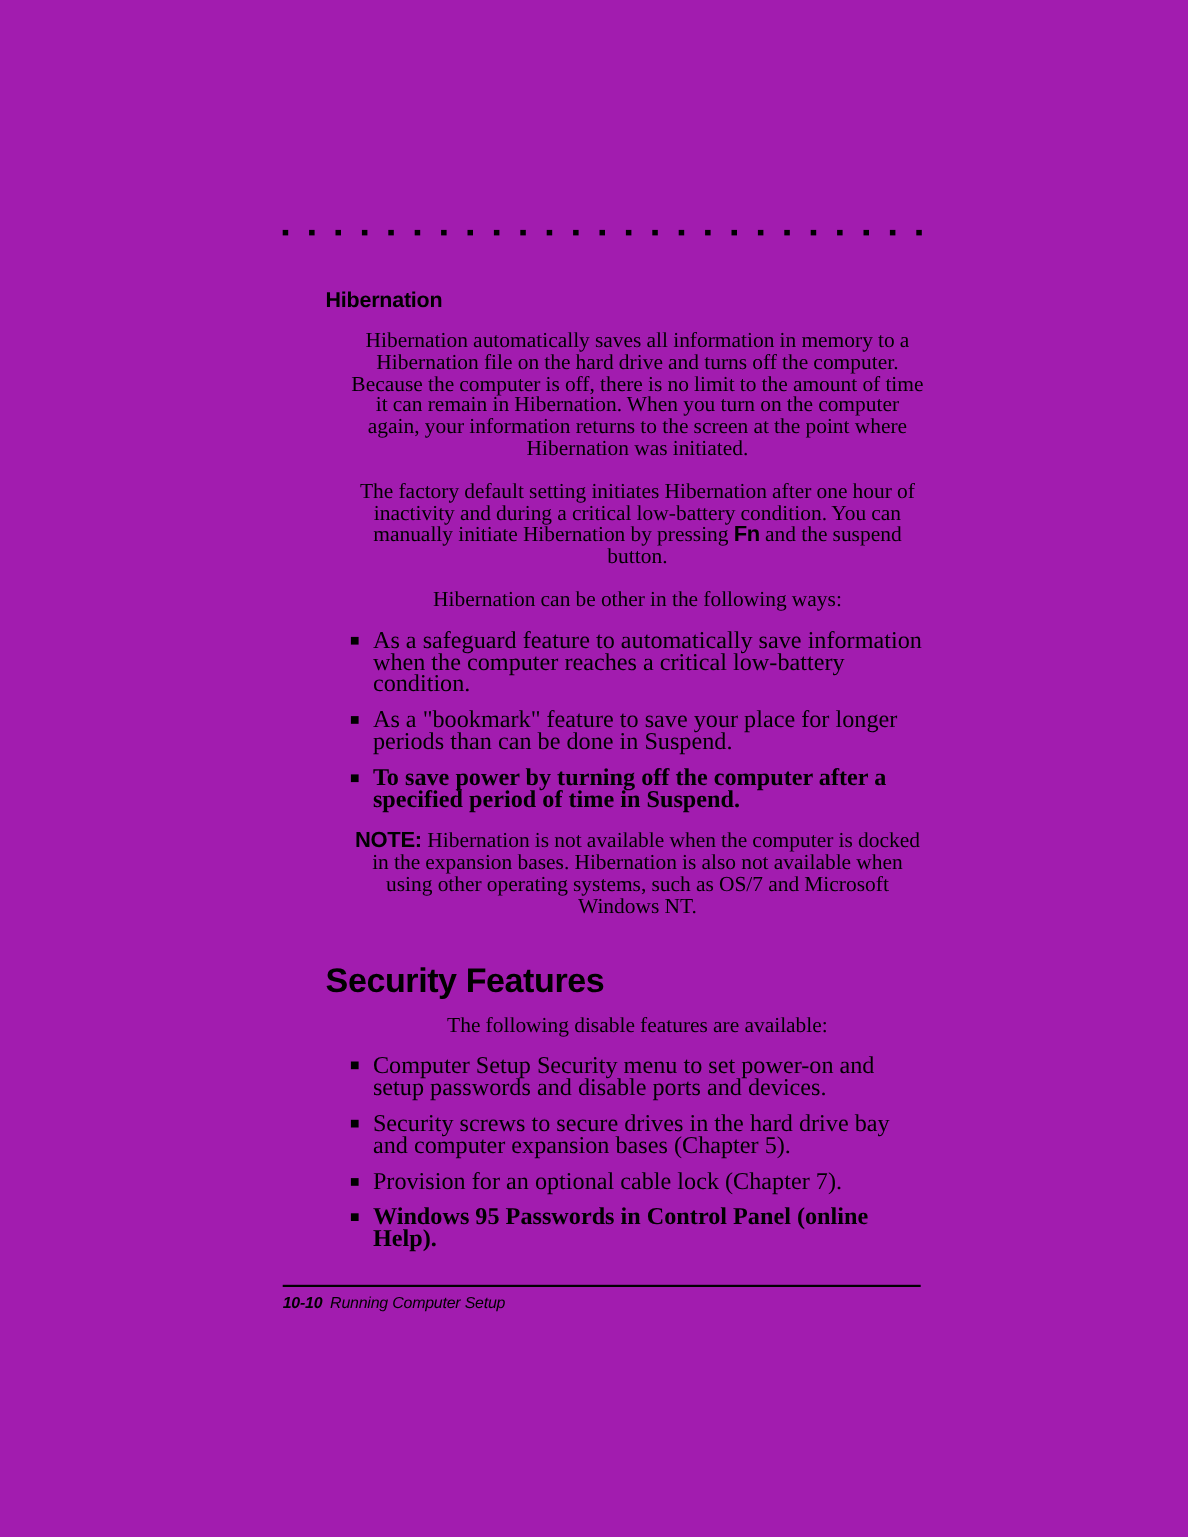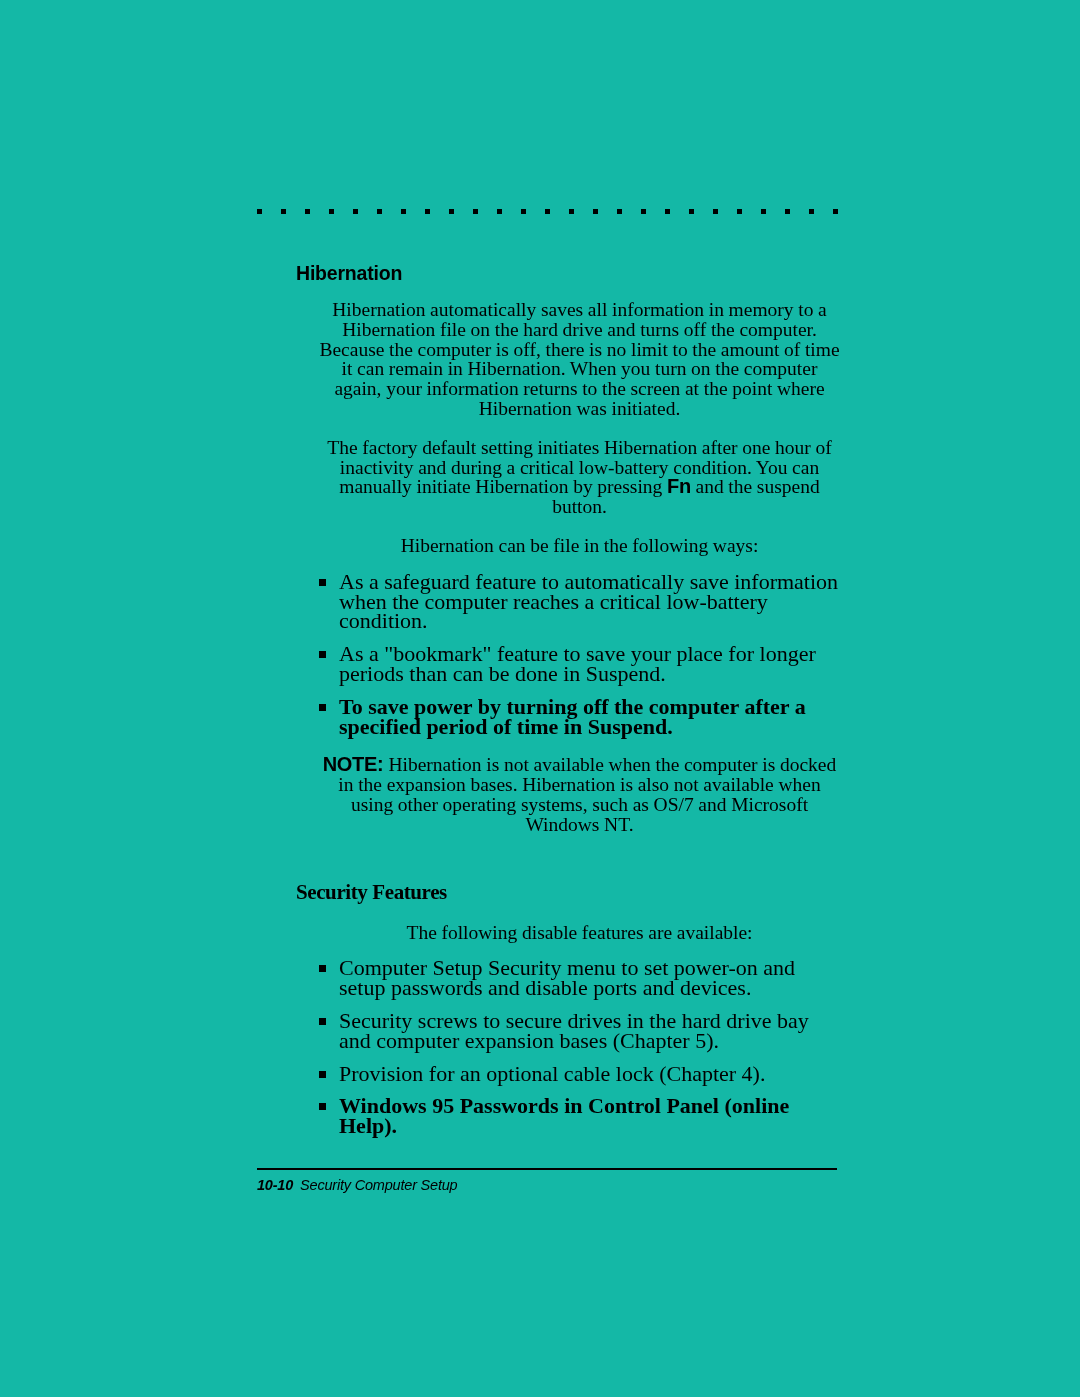--- a/index.html
+++ b/index.html
@@ -10,21 +10,21 @@
   }
   body {
     font-family: "Liberation Serif", "DejaVu Serif", serif;
     color: #000000;
     -webkit-font-smoothing: antialiased;
   }
   .page {
     position: relative;
     width: 1080px;
     height: 1397px;
-    background: #14b8a6;
+    background: #a21caf;
     overflow: hidden;
     margin: 0 auto;
   }
 
   
   .dot-rule {
     position: absolute;
     left: 257px;
     top: 208px;
     width: 582px;
@@ -54,23 +54,23 @@
     font-family: "Liberation Sans", "DejaVu Sans", sans-serif;
     font-weight: bold;
     font-size: 19.5px;
     line-height: 22px;
     letter-spacing: -0.2px;
     margin: 0 0 16px 0;
     padding: 0;
     color: #000000;
   }
   h1.main-head {
-    font-family: Liberation Serif, serif;
-    font-weight: bold;
-    font-size: 21px;
+    font-family: Liberation Sans, sans-serif;
+    font-weight: bold;
+    font-size: 31px;
     line-height: 34px;
     letter-spacing: -0.4px;
     margin: 40px 0 14px 0;
     padding: 0;
     color: #000000;
   }
 
   
   .body-block {
     margin-left: 22px;
@@ -188,21 +188,21 @@
   <div class="content">
 
     <h2 class="sub-head">Hibernation</h2>
 
     <div class="body-block">
 
       <p class="para">Hibernation automatically saves all information in memory to a Hibernation file on the hard drive and turns off the computer. Because the computer is off, there is no limit to the amount of time it can remain in Hibernation. When you turn on the computer again, your information returns to the screen at the point where Hibernation was initiated.</p>
 
       <p class="para"><span>The factory default setting initiates Hibernation after one hour of inactivity and during a critical low-battery condition. You can manually initiate Hibernation by pressing </span><span class="kbd">Fn</span><span> and the suspend button.</span></p>
 
-      <p class="para tight">Hibernation can be file in the following ways:</p>
+      <p class="para tight">Hibernation can be other in the following ways:</p>
 
       <ul class="bullets">
         <li>
           <span class="bullet-sq"></span>
           <span>As a safeguard feature to automatically save information when the computer reaches a critical low-battery condition.</span>
         </li>
         <li>
           <span class="bullet-sq"></span>
           <span>As a "bookmark" feature to save your place for longer periods than can be done in Suspend.</span>
         </li>
@@ -227,29 +227,29 @@
         <li>
           <span class="bullet-sq"></span>
           <span>Computer Setup Security menu to set power-on and setup passwords and disable ports and devices.</span>
         </li>
         <li>
           <span class="bullet-sq"></span>
           <span>Security screws to secure drives in the hard drive bay and computer expansion bases (Chapter 5).</span>
         </li>
         <li>
           <span class="bullet-sq"></span>
-          <span>Provision for an optional cable lock (Chapter 4).</span>
+          <span>Provision for an optional cable lock (Chapter 7).</span>
         </li>
         <li>
           <span class="bullet-sq"></span>
           <span>Windows 95 Passwords in Control Panel (online Help).</span>
         </li>
       </ul>
     </div>
 
   </div>
 
   <div class="footer">
     <div class="rule"></div>
-    <div class="foot-line"><span class="foot-num">10-10</span><span class="foot-title">Security Computer Setup</span></div>
+    <div class="foot-line"><span class="foot-num">10-10</span><span class="foot-title">Running Computer Setup</span></div>
   </div>
 
 </div>
 
 </body></html>

